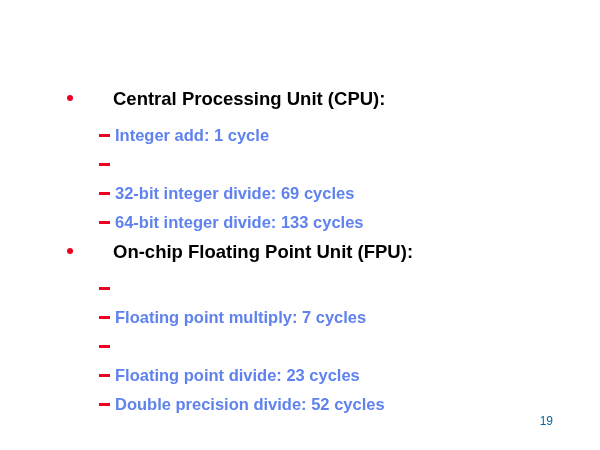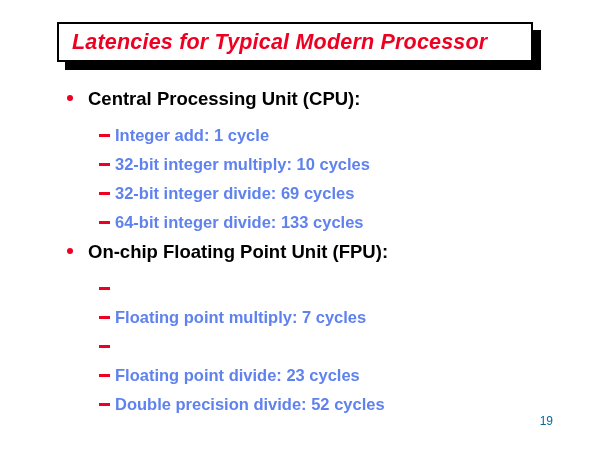--- a/index.html
+++ b/index.html
@@ -60,21 +60,21 @@
   
   .body {
     position: absolute;
     left: 0;
     top: 86px;
     width: 600px;
   }
   .l1 {
     position: relative;
     height: 29px;
-    padding-left: 88px;
+    padding-left: 113px;
     color: #000000;
     font-weight: bold;
     font-size: 18.5px;
     line-height: 25px;
     white-space: nowrap;
   }
   .l1 .dot {
     position: absolute;
     left: 67px;
     top: 9px;
@@ -112,41 +112,34 @@
     font-size: 12px;
     font-weight: normal;
     line-height: 13px;
   }
 </style>
 </head>
 <body>
 
 <div id="slide">
 
-  <div class="title-wrap">
-    <div class="title-shadow"></div>
-    <div class="title-box">
-      <span class="title-text">Latencies for Typical Modern Processor</span>
-    </div>
-  </div>
 
   <div class="body">
 
     <div class="l1">
       <span class="dot"></span>
       <span>Central Processing Unit (CPU):</span>
     </div>
 
     <div class="l2 first-sub">
       <span class="dash"></span>
       <span>Integer add: 1 cycle</span>
     </div>
     <div class="l2">
       <span class="dash"></span>
-      <span>32-bit integer multiply: 10 cycles</span>
     </div>
     <div class="l2">
       <span class="dash"></span>
       <span>32-bit integer divide: 69 cycles</span>
     </div>
     <div class="l2">
       <span class="dash"></span>
       <span>64-bit integer divide: 133 cycles</span>
     </div>
 

